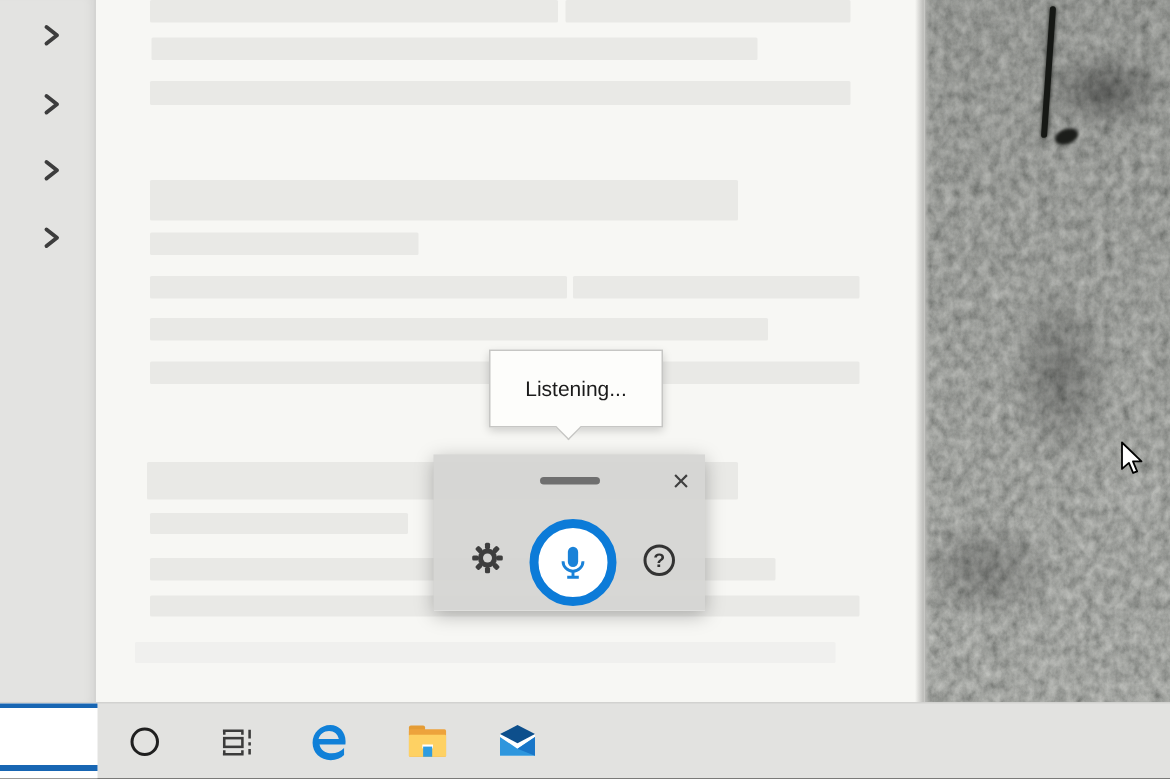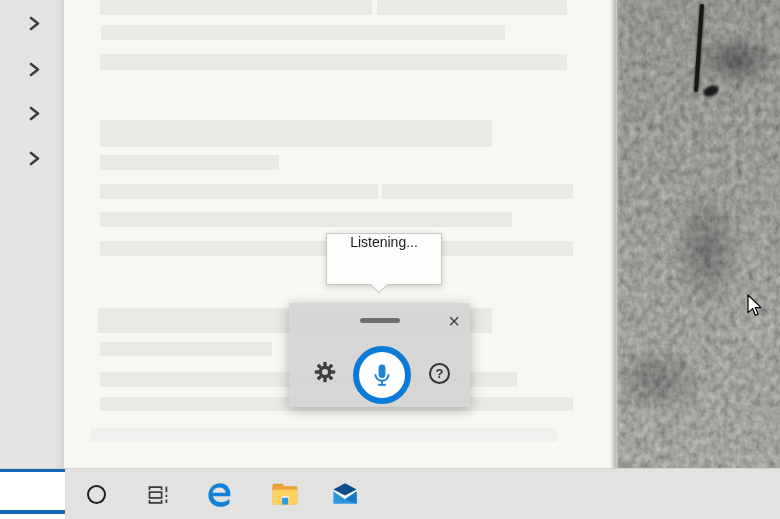--- a/index.html
+++ b/index.html
@@ -38,21 +38,21 @@
     border-radius:3px;transform:rotate(4deg);box-shadow:0 0 3px #161815;}
   .crack2{position:absolute;left:86px;top:86px;width:16px;height:10px;background:#1b1d1a;
     border-radius:50%;transform:rotate(-20deg);filter:blur(1px);}
   .rock-edge{position:absolute;left:-7px;top:0;width:10px;height:100%;
     background:linear-gradient(90deg,#f7f7f4, #bdbdba 55%, rgba(70,74,71,0) 100%);}
   
   .tooltip{
     position:absolute;left:326px;top:233px;width:116px;height:52px;
     background:#fdfdfb;border:1px solid #c6c6c4;
     box-shadow:0 2px 6px rgba(0,0,0,.18);
-    display:flex;align-items:flex-start;justify-content:center;
+    display:flex;align-items:center;justify-content:center;
     font-size:14px;color:#1b1b1b;z-index:6;
   }
   .tip-arrow{
     position:absolute;left:46px;top:45px;width:12px;height:12px;background:#fdfdfb;
     border-right:1px solid #c6c6c4;border-bottom:1px solid #c6c6c4;
     transform:rotate(45deg);
   }
   
   .panel{
     position:absolute;left:289px;top:303px;width:181px;height:104px;

